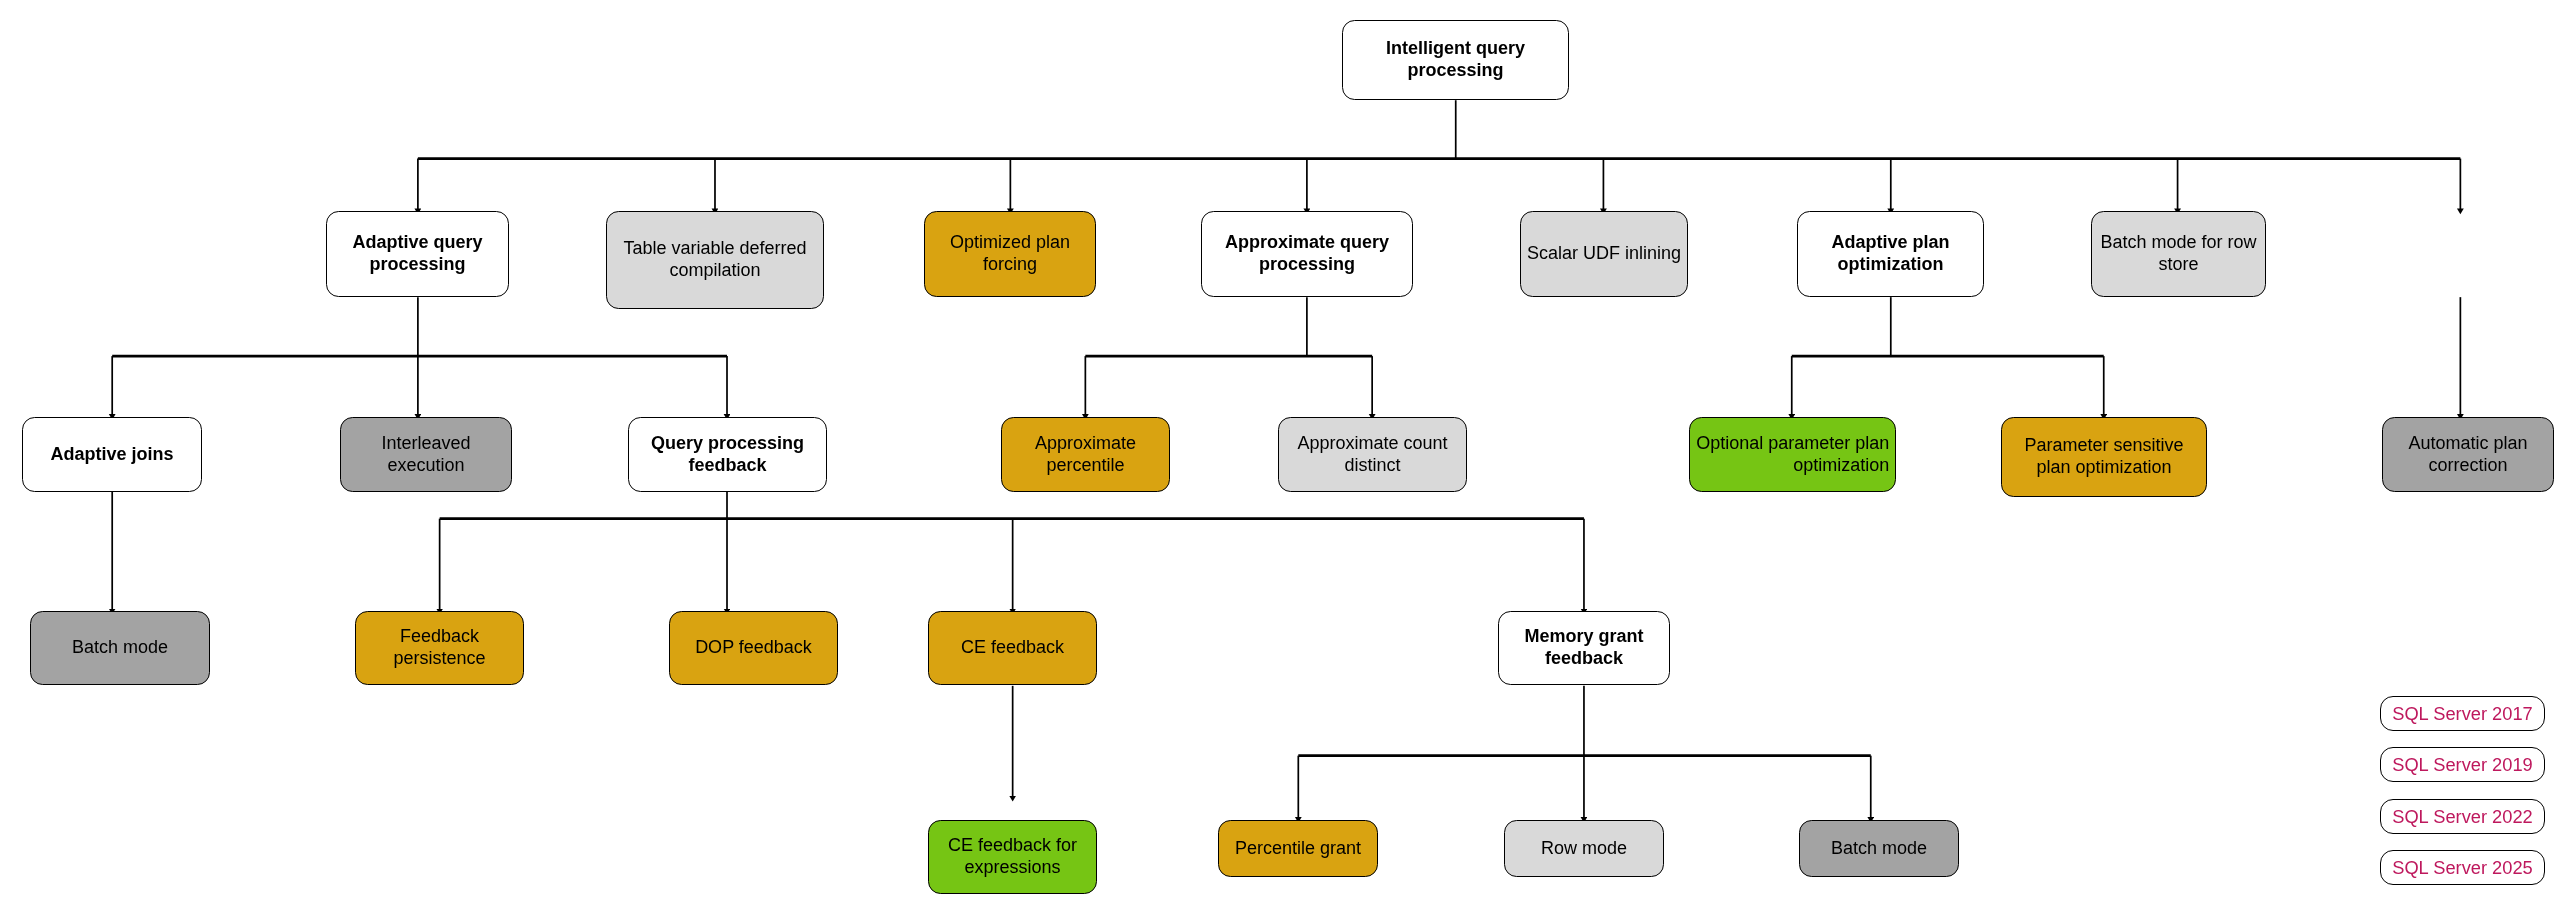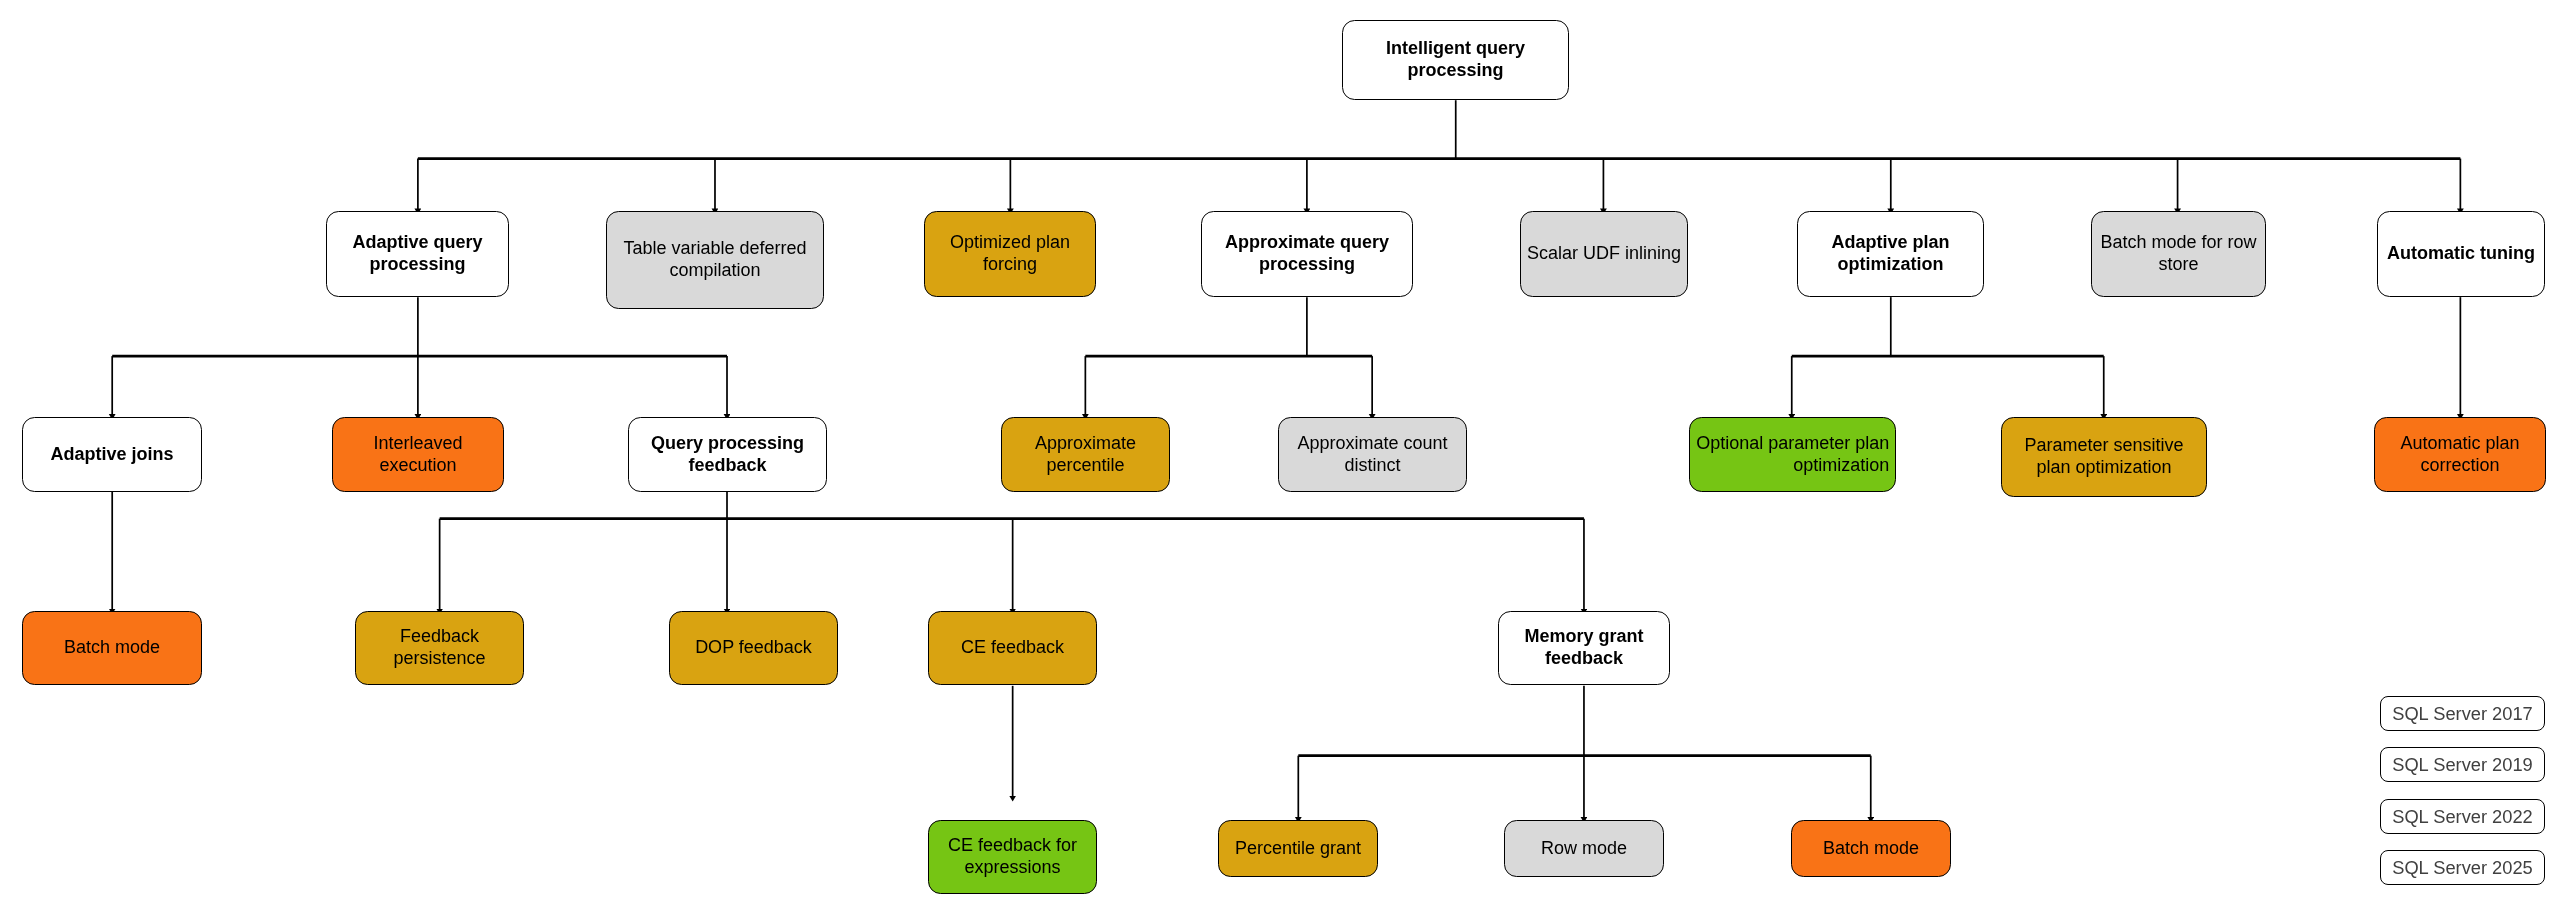--- a/index.html
+++ b/index.html
@@ -16,32 +16,32 @@
     border-radius:12.6px;
     background:#ffffff;
     display:flex;align-items:center;justify-content:center;
     text-align:center;
     color:#000000;
     line-height:1.22;
     padding:2.3px 5.7px;
     font-size:18px;
   }
   .node.bold{font-weight:bold;}
-  .node.blue{background:#f97316;}
+  .node.blue{background:#a3a3a3;margin-left:8px;}
   .node.gray{background:#D9D9D9;}
   .node.gold{background:#D9A311;}
   .node.green{background:#76C514;}
   .node.white{background:#FFFFFF;}
   .legend{
     position:absolute;
     box-sizing:border-box;
     border:1.7px solid #000000;
-    border-radius:8px;
+    border-radius:13px;
     display:flex;align-items:center;justify-content:center;
-    font-size:18.3px;color:#404040;
+    font-size:18.3px;color:#be185d;
     white-space:nowrap;
   }
 </style>
 </head>
 <body>
 
 <div id="stage">
 
   <svg id="wires" viewBox="0 0 4500 1600">
     <defs>
@@ -110,21 +110,20 @@
   <div class="node gold" style="left:924px;top:211px;width:172px;height:86px;">Optimized plan forcing</div>
 
   <div class="node white bold" style="left:1201px;top:211px;width:212px;height:86px;">Approximate query processing</div>
 
   <div class="node gray" style="left:1520px;top:211px;width:168px;height:86px;text-align:center;">Scalar UDF inlining</div>
 
   <div class="node white bold" style="left:1797px;top:211px;width:187px;height:86px;">Adaptive plan optimization</div>
 
   <div class="node gray" style="left:2091px;top:211px;width:175px;height:86px;">Batch mode for row store</div>
 
-  <div class="node white bold" style="left:2377px;top:211px;width:168px;height:86px;">Automatic tuning</div>
 
   <div class="node white bold" style="left:22px;top:417px;width:180px;height:75px;">Adaptive joins</div>
 
   <div class="node blue" style="left:332px;top:417px;width:172px;height:75px;">Interleaved execution</div>
 
   <div class="node white bold" style="left:628px;top:417px;width:199px;height:75px;">Query processing feedback</div>
 
   <div class="node gold" style="left:1001px;top:417px;width:169px;height:75px;">Approximate percentile</div>
 
   <div class="node gray" style="left:1278px;top:417px;width:189px;height:75px;">Approximate count distinct</div>

